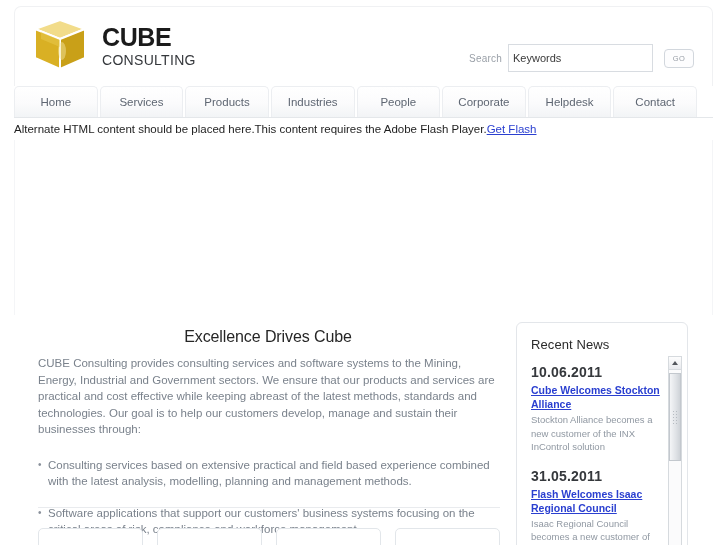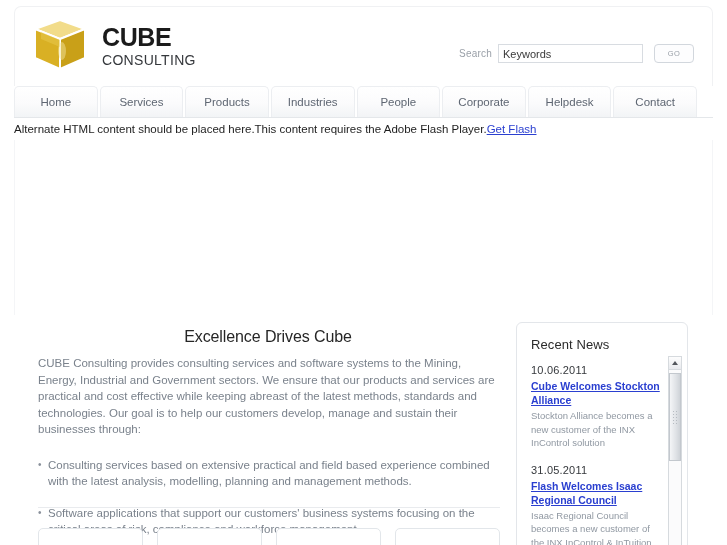--- a/index.html
+++ b/index.html
@@ -58,32 +58,32 @@
     display: flex;
     align-items: center;
   }
   .search-label {
     font-size: 10px;
     color: #9aa0a8;
     margin-right: 6px;
     letter-spacing: 0.2px;
   }
   .search-input {
-    width: 145px; height: 19px;
+    width: 145px; height: 28px;
     border: 1px solid #d8dce1;
     background: #ffffff;
     font-family: "Liberation Sans", sans-serif;
     font-size: 11px;
     color: #3a3a3a;
     padding: 1px 4px;
     outline: none;
   }
   .go-button {
     margin-left: 11px;
-    width: 40px; height: 19px;
+    width: 30px; height: 19px;
     border: 1px solid #d2d7dd;
     border-radius: 4px;
     background: #fdfdfe;
     color: #9aa0a8;
     font-size: 7.5px;
     font-family: "Liberation Sans", sans-serif;
     letter-spacing: 0.4px;
     cursor: pointer;
     display: flex; align-items: center; justify-content: center;
     padding: 0;
@@ -214,22 +214,22 @@
     margin: 14px 0 12px 14px;
     letter-spacing: 0.1px;
   }
   .news-list {
     position: relative;
     margin: 0 0 0 14px;
     width: 132px;
   }
   .news-item { margin-bottom: 14px; }
   .news-date {
-    font-size: 11px;
-    font-weight: normal;
+    font-size: 14px;
+    font-weight: bold;
     color: #35383c;
     letter-spacing: 0.2px;
     margin-bottom: 3px;
   }
   .news-headline {
     font-size: 10.5px;
     font-weight: bold;
     color: #2a3fd0;
     text-decoration: underline;
     line-height: 14px;

